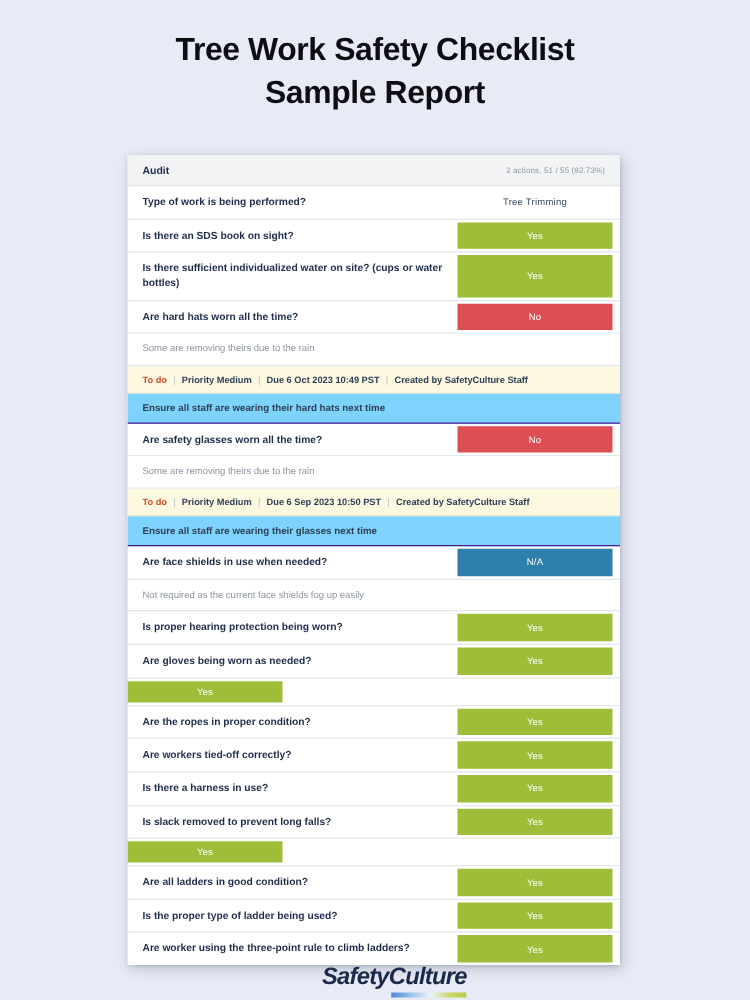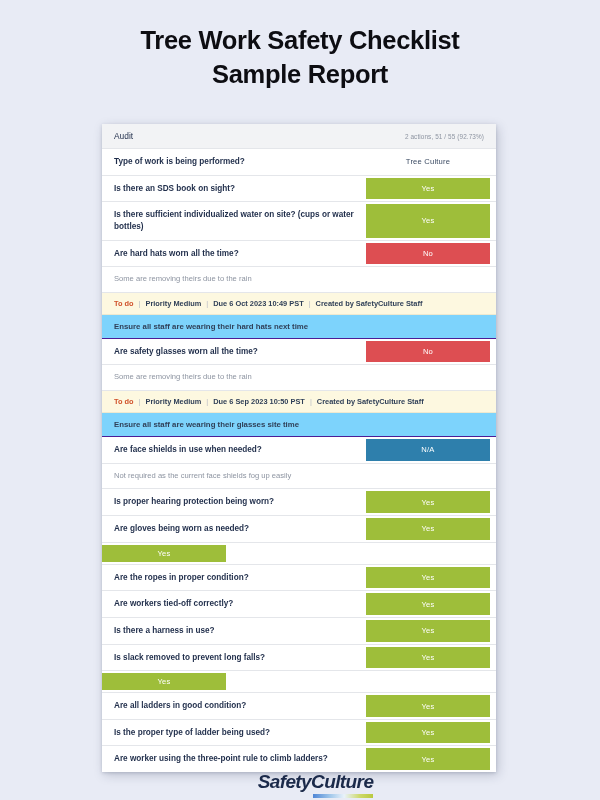--- a/index.html
+++ b/index.html
@@ -87,21 +87,21 @@
   .audit-head {
     display: flex;
     align-items: center;
     justify-content: space-between;
     background: #f2f3f5;
     padding: 7px 12px;
     border-bottom: 1px solid #e4e6ea;
   }
   .audit-head .title {
     font-size: 8.4px;
-    font-weight: normal;
+    font-weight: bold;
     color: #1f2d4a;
   }
   .audit-head .stats {
     font-size: 6.4px;
     color: #8d94a1;
     letter-spacing: 0.1px;
   }
 
   
   .note-row {
@@ -186,21 +186,21 @@
   <div class="card">
 
     <div class="audit-head">
       <span class="title">Audit</span>
       <span class="stats">2 actions, 51 / 55 (92.73%)</span>
     </div>
 
     <div id="rows-container">
         <div class="row">
           <div class="label">Type of work is being performed?</div>
-          <div class="answer plain">Tree Culture</div>
+          <div class="answer plain">Tree Trimming</div>
         </div>
         <div class="row">
           <div class="label">Is there an SDS book on sight?</div>
           <div class="answer yes">Yes</div>
         </div>
         <div class="row">
           <div class="label">Is there sufficient individualized water on site? (cups or water bottles)</div>
           <div class="answer yes">Yes</div>
         </div>
         <div class="row">
@@ -225,21 +225,21 @@
         <div class="note-row">Some are removing theirs due to the rain</div>
         <div class="action-meta">
           <span class="todo">To do</span>
           <span class="sep">|</span>
           <span>Priority Medium</span>
           <span class="sep">|</span>
           <span>Due 6 Sep 2023 10:50 PST</span>
           <span class="sep">|</span>
           <span>Created by SafetyCulture Staff</span>
         </div>
-        <div class="action-desc">Ensure all staff are wearing their glasses site time</div>
+        <div class="action-desc">Ensure all staff are wearing their glasses next time</div>
         <div class="row">
           <div class="label">Are face shields in use when needed?</div>
           <div class="answer na">N/A</div>
         </div>
         <div class="note-row">Not required as the current face shields fog up easily</div>
         <div class="row">
           <div class="label">Is proper hearing protection being worn?</div>
           <div class="answer yes">Yes</div>
         </div>
         <div class="row">

